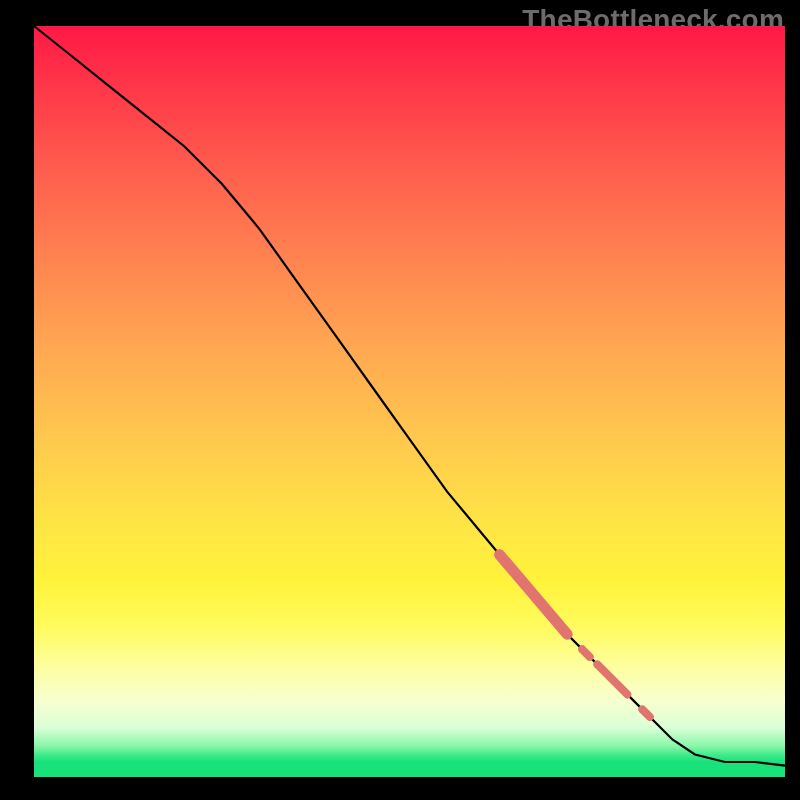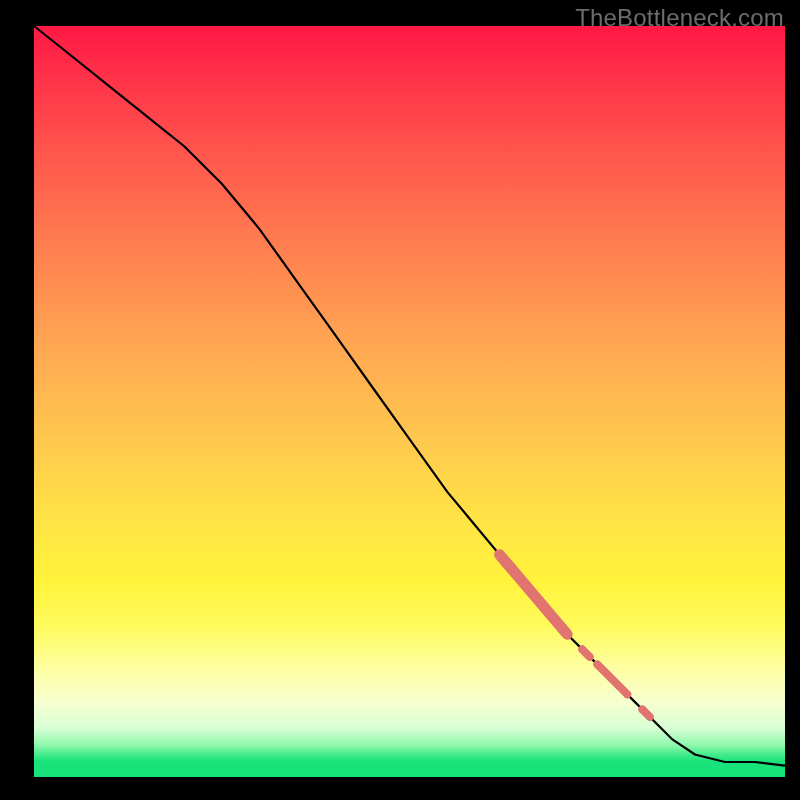--- a/index.html
+++ b/index.html
@@ -41,22 +41,22 @@
       #38e987 97.2%,
       #18e37a 98%,
       #18e37a 100%
     );
   }
   .watermark {
     position: absolute;
     top: 4px;
     right: 16px;
     color: #6c6c6c;
-    font-size: 24px;
-    font-weight: 400;
+    font-size: 28px;
+    font-weight: 700;
     letter-spacing: 0.2px;
     user-select: none;
   }
   svg.curve {
     position: absolute;
     left: 0;
     top: 0;
     width: 751px;
     height: 751px;
     overflow: visible;

